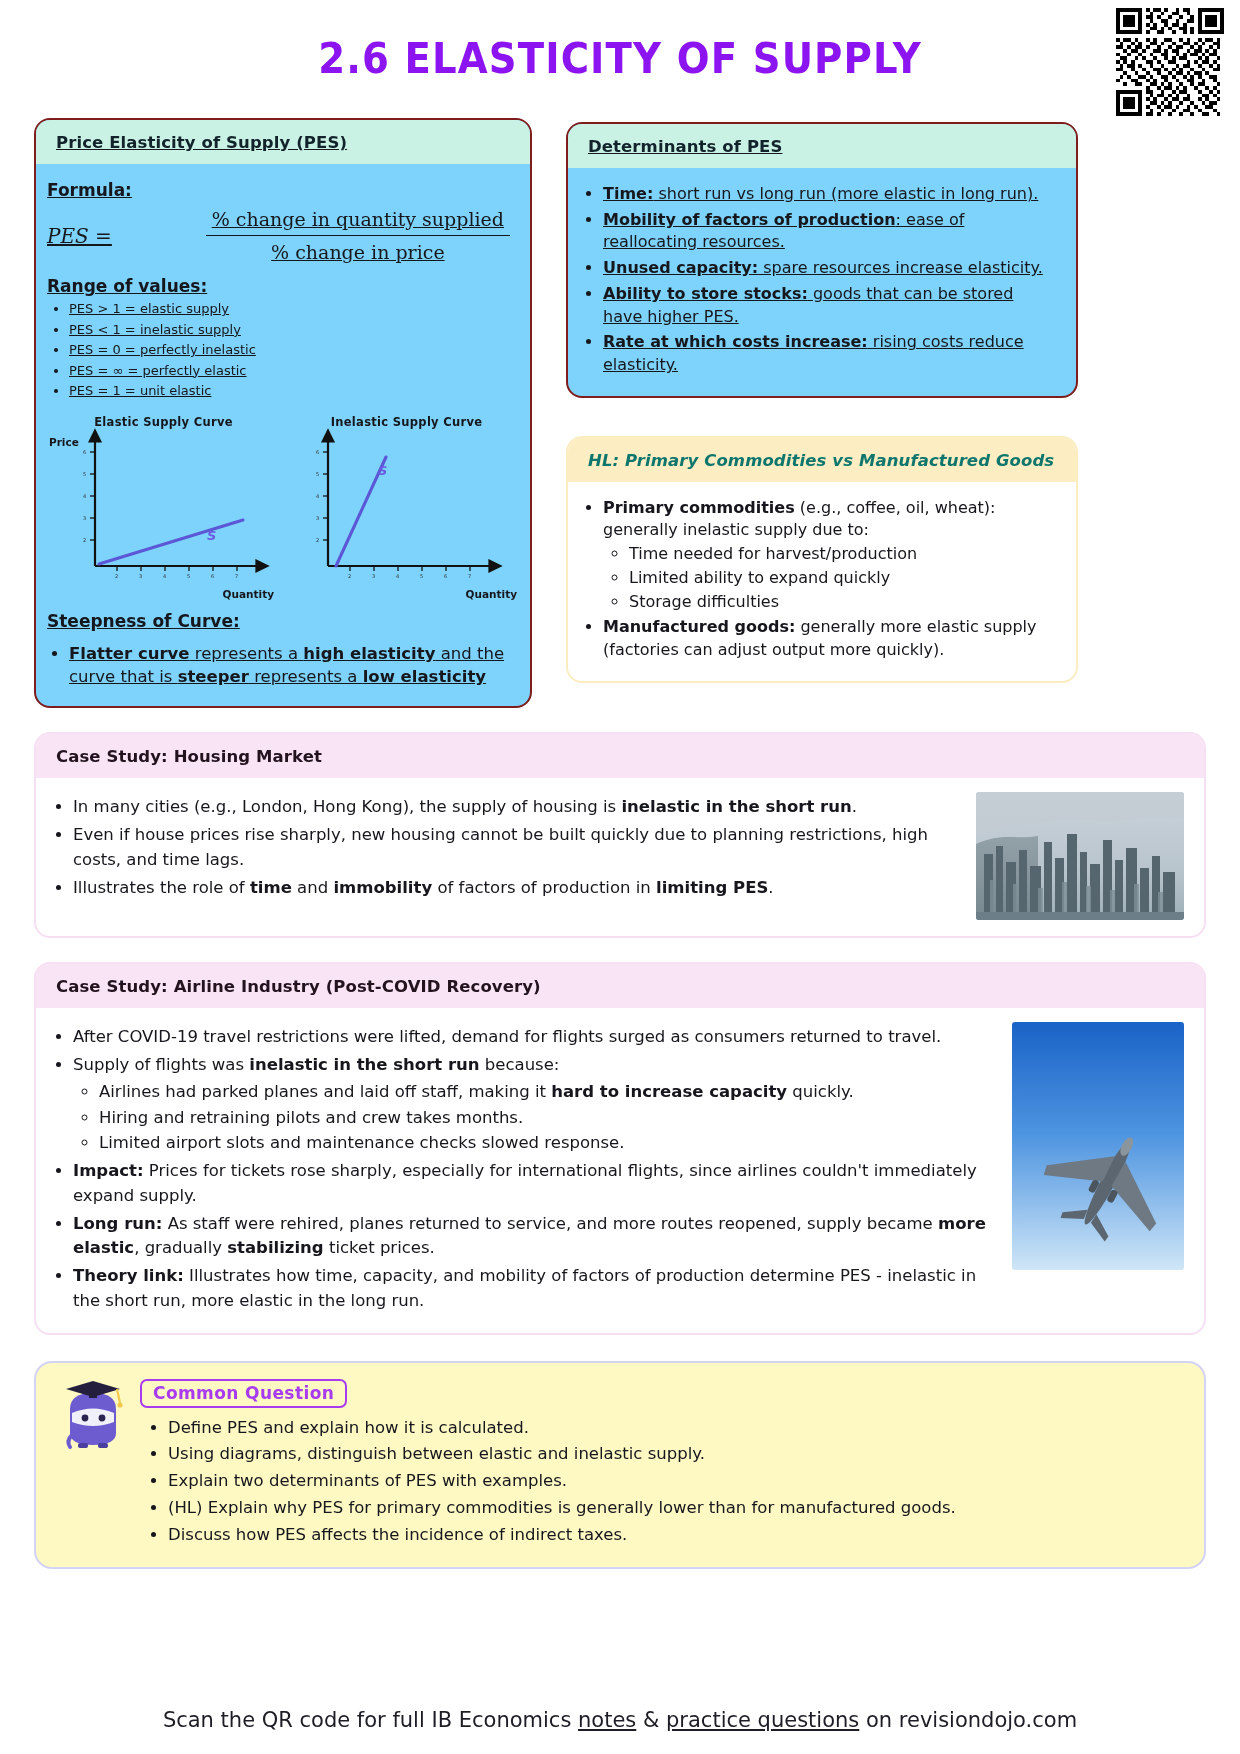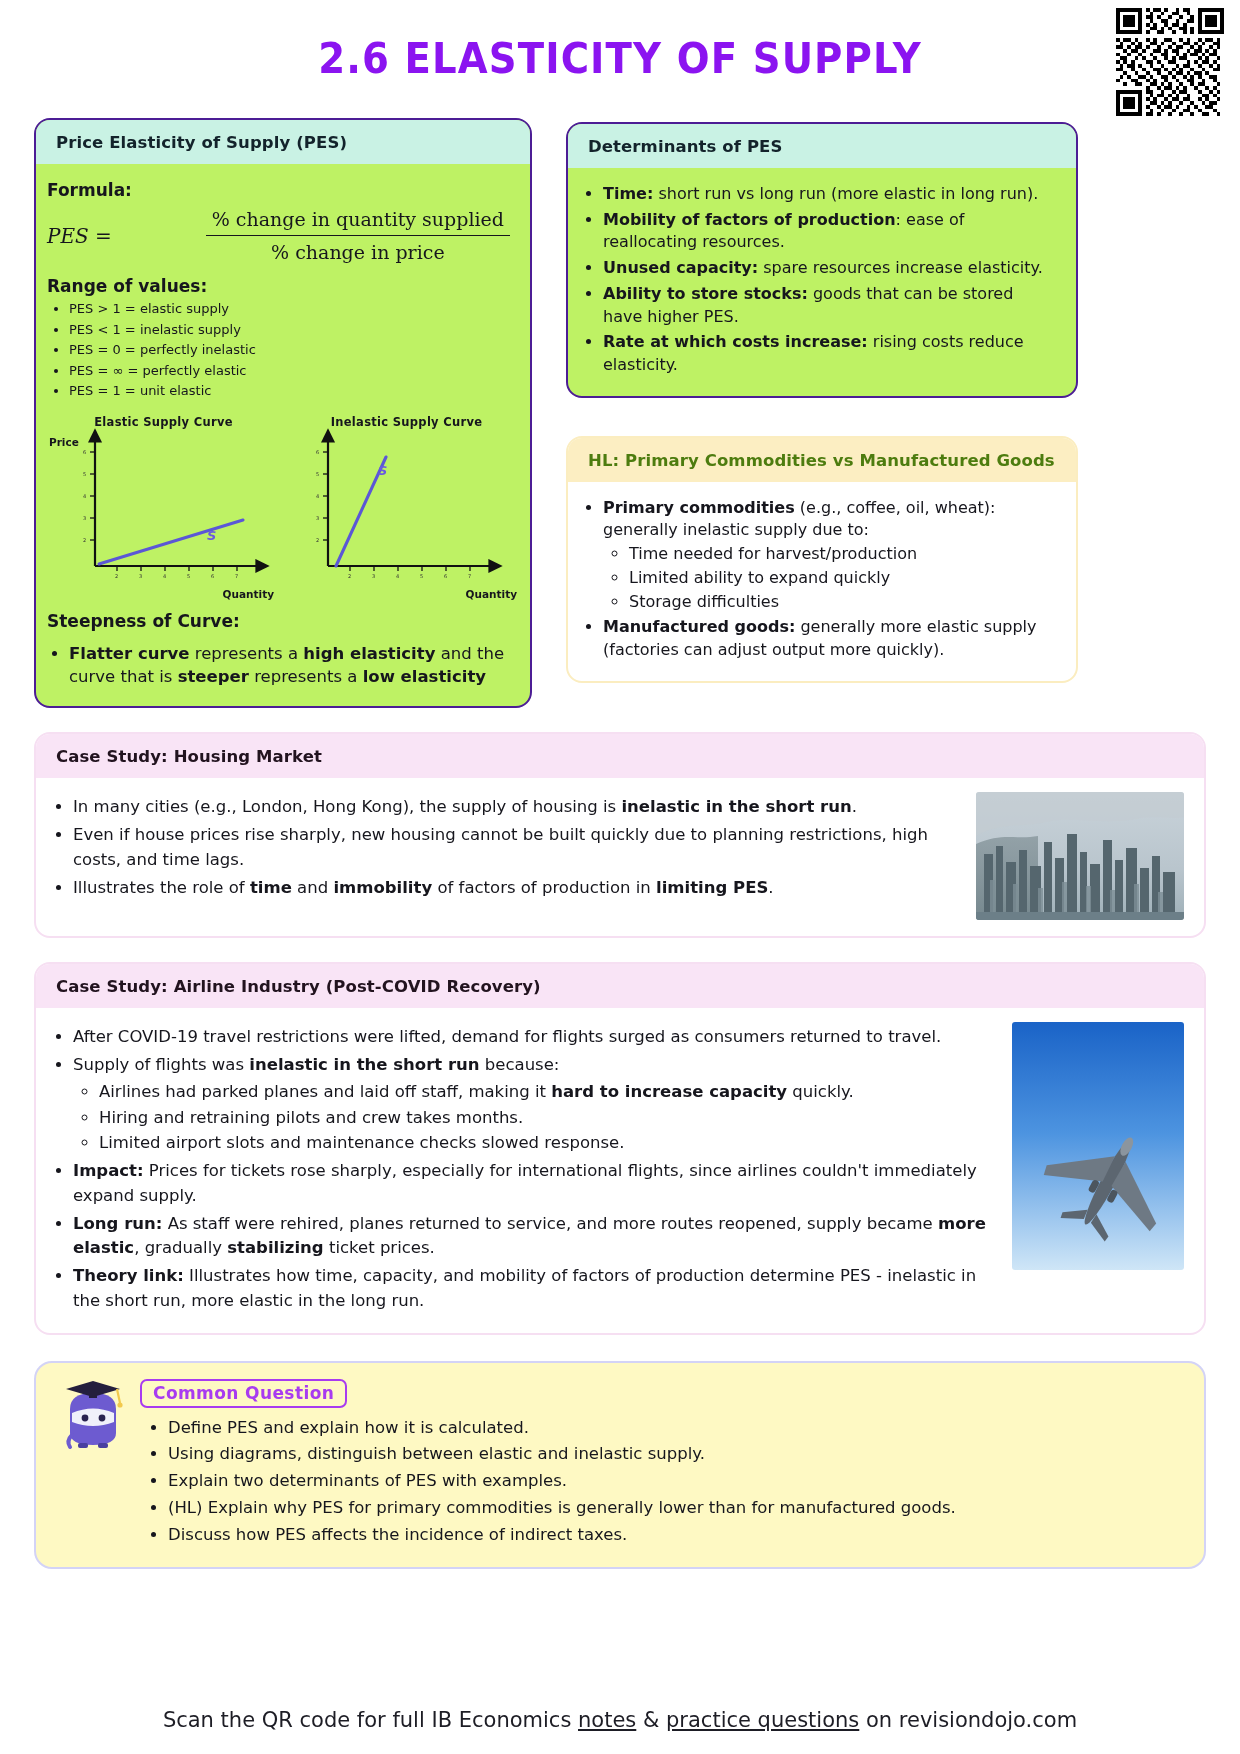--- a/index.html
+++ b/index.html
@@ -30,25 +30,25 @@
 
   
   .card { border-radius:16px; overflow:hidden; position:relative; }
   .card-head {
     font-weight:700; font-size:16.5px;
     padding:13px 20px 12px 20px;
     letter-spacing:0.1px;
   }
   .card-body { padding:14px 20px 16px 11px; font-size:16px; line-height:1.42;border-radius:30px; }
 
-  .card-mint { background:#bef264; border:2px solid #4c1d95; }
+  .card-mint { background:#7dd3fc; border:2px solid #7f1d1d;text-decoration:underline; }
   .card-mint .card-head { background:#c9f2e4; color:#13232b; }
 
   .card-cream { background:#ffffff; border:2px solid #fbedc0; }
-  .card-cream .card-head { background:#fceec2; color:#4d7c0f; }
+  .card-cream .card-head { background:#fceec2; color:#0f766e;font-style:italic; }
 
   .card-pink { background:#ffffff; border:2px solid #f6dff2; }
   .card-pink .card-head { background:#f9e4f6; color:#22131f; }
 
   
   .cols { display:flex; gap:34px; align-items:flex-start; }
   .col-left { width:498px; flex:none; }
   .col-right { width:512px; flex:none; }
 
   

